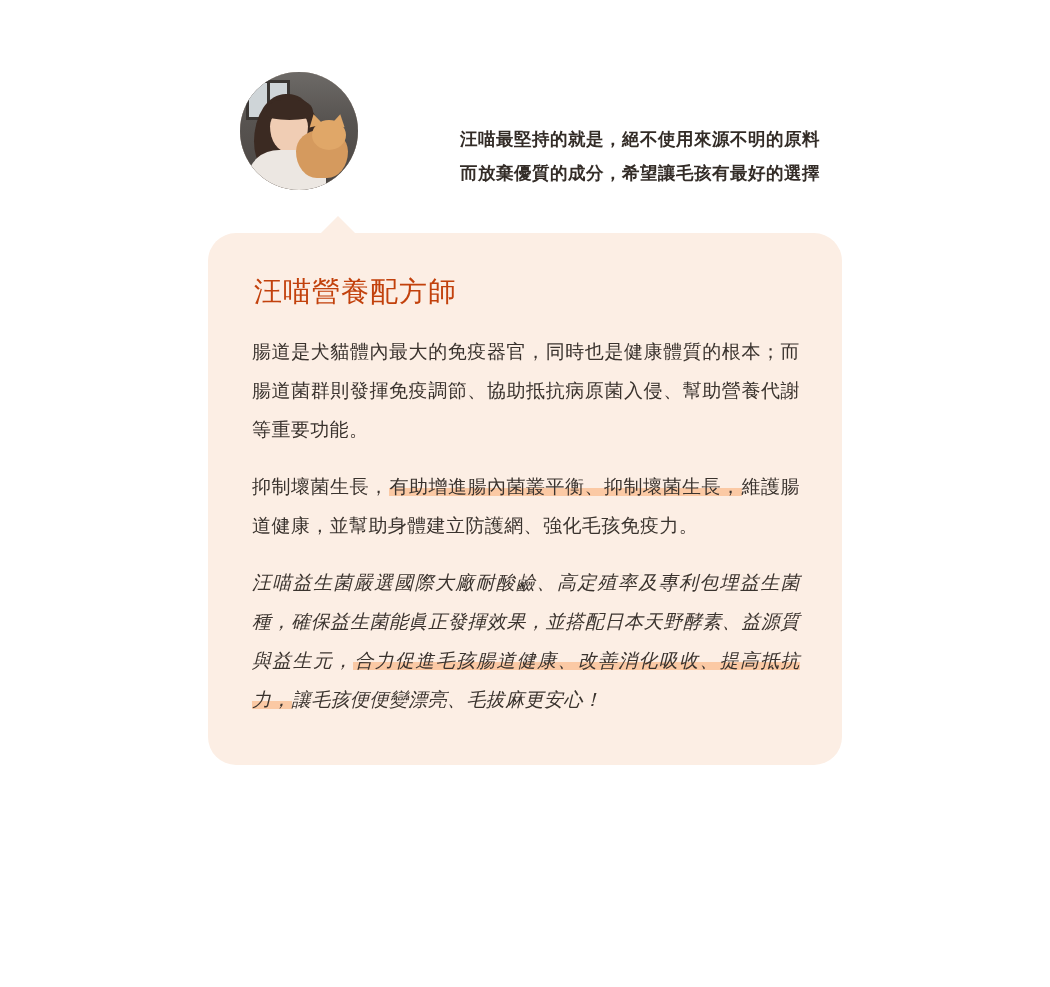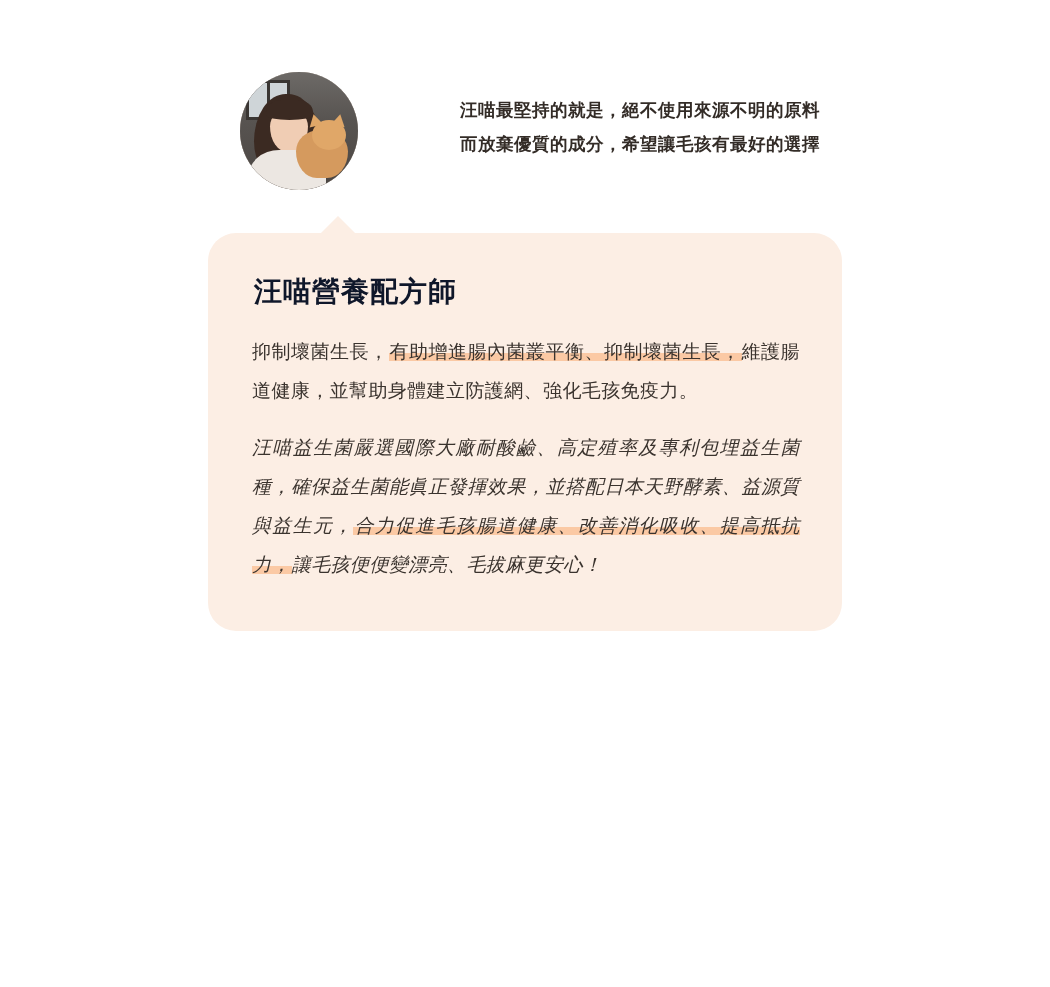--- a/index.html
+++ b/index.html
@@ -23,22 +23,21 @@
     box-sizing: border-box;
   }
 
   
   .quote-block {
     position: absolute;
     left: 240px;
     top: 72px;
     width: 580px;
     display: flex;
-    align-items: flex-start;
-    font-family: Liberation Mono, monospace;
+    align-items: flex-end;
   }
 
   .avatar {
     width: 118px;
     height: 118px;
     border-radius: 50%;
     flex: 0 0 118px;
     overflow: hidden;
     position: relative;
     background: #6f6257;
@@ -150,23 +149,23 @@
     left: 110px;
     top: -17px;
     width: 0; height: 0;
     border-left: 20px solid transparent;
     border-right: 20px solid transparent;
     border-bottom: 20px solid #fceee4;
   }
 
   .card-title {
     font-size: 28px;
-    font-weight: bold;
+    font-weight: normal;
     letter-spacing: 1px;
-    color: #0f172a;
+    color: #c2410c;
     margin: 4px 0 22px 4px;
   }
 
   .para {
     font-size: 19px;
     line-height: 2.05;
     letter-spacing: 0.4px;
     color: #3a332e;
     margin: 0 0 18px 2px;
     text-align: justify;
@@ -201,17 +200,18 @@
     <div class="quote-text">
       <div>汪喵最堅持的就是，絕不使用來源不明的原料</div>
       <div>而放棄優質的成分，希望讓毛孩有最好的選擇</div>
     </div>
 
   </div>
 
   <div class="card">
     <div class="card-title">汪喵營養配方師</div>
 
+    <p class="para"><span>腸道是犬貓體內最大的免疫器官，同時也是健康體質的根本；而腸道菌群則發揮免疫調節、協助抵抗病原菌入侵、幫助營養代謝等重要功能。</span></p>
     <p class="para"><span>抑制壞菌生長，</span><span class="hl">有助增進腸內菌叢平衡、抑制壞菌生長，</span><span>維護腸道健康，並幫助身體建立防護網、強化毛孩免疫力。</span></p>
     <p class="para"><span>汪喵益生菌嚴選國際大廠耐酸鹼、高定殖率及專利包埋益生菌種，確保益生菌能眞正發揮效果，並搭配日本天野酵素、益源質與益生元，</span><span class="hl">合力促進毛孩腸道健康、改善消化吸收、提高抵抗力，</span><span>讓毛孩便便變漂亮、毛拔麻更安心！</span></p>
   </div>
 
 </div>
 
 </body></html>

